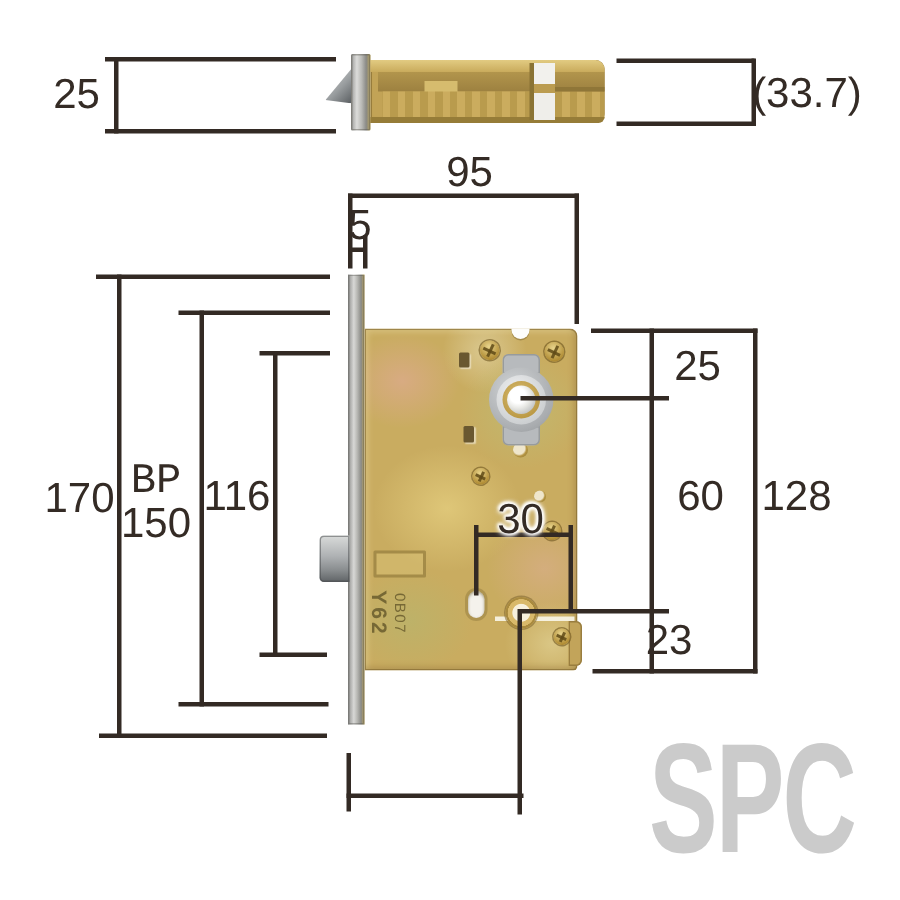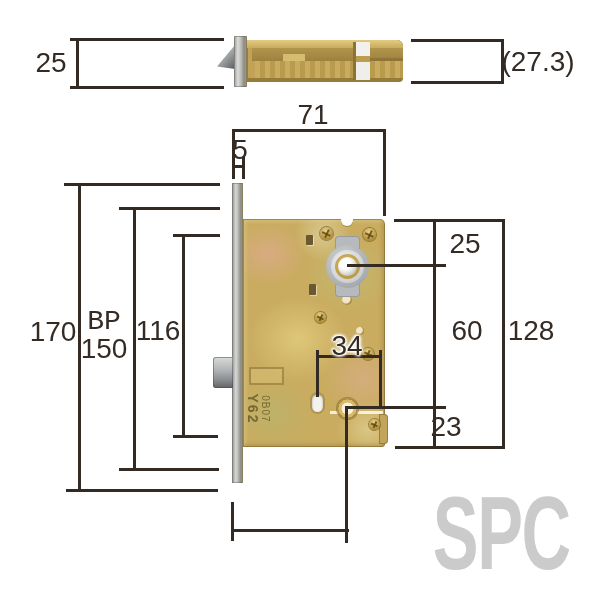--- a/index.html
+++ b/index.html
@@ -113,26 +113,26 @@
   </div>
 
   <div class="ln" style="left:70px;top:38px;width:154px;height:3px;"></div>
   <div class="ln" style="left:70px;top:86px;width:154px;height:3px;"></div>
   <div class="ln" style="left:76px;top:38px;width:3px;height:51px;"></div>
   <div class="dim" style="left:51px;top:63px;">25</div>
 
   <div class="ln" style="left:411px;top:39px;width:92px;height:3px;"></div>
   <div class="ln" style="left:411px;top:81px;width:92px;height:3px;"></div>
   <div class="ln" style="left:501px;top:39px;width:3px;height:45px;"></div>
-  <div class="dim" style="left:538px;top:62px;">(27.3)</div>
+  <div class="dim" style="left:538px;top:62px;">(33.7)</div>
 
   <div class="ln" style="left:232px;top:129px;width:154px;height:3px;"></div>
   <div class="ln" style="left:232px;top:129px;width:3px;height:50px;"></div>
   <div class="ln" style="left:383px;top:129px;width:3px;height:87px;"></div>
-  <div class="dim" style="left:313px;top:115px;">71</div>
+  <div class="dim" style="left:313px;top:115px;">95</div>
 
   <div class="ln" style="left:233px;top:165px;width:11px;height:3px;"></div>
   <div class="ln" style="left:242px;top:157px;width:3px;height:22px;"></div>
   <div class="dim" style="left:240px;top:150px;">5</div>
 
   <div class="ln" style="left:78px;top:183px;width:3px;height:309px;"></div>
   <div class="ln" style="left:64px;top:183px;width:156px;height:3px;"></div>
   <div class="ln" style="left:66px;top:489px;width:152px;height:3px;"></div>
   <div class="dim" style="left:53px;top:332px;">170</div>
 
@@ -189,21 +189,21 @@
   <div class="ln" style="left:347px;top:264px;width:99px;height:3px;"></div>
   <div class="ln" style="left:347px;top:406px;width:99px;height:3px;"></div>
   <div class="dim" style="left:465px;top:244px;">25</div>
   <div class="dim" style="left:467px;top:331px;">60</div>
   <div class="dim" style="left:446px;top:427px;">23</div>
   <div class="dim" style="left:531px;top:331px;">128</div>
 
   <div class="ln" style="left:316px;top:355px;width:66px;height:3px;"></div>
   <div class="ln" style="left:316px;top:350px;width:3px;height:47px;"></div>
   <div class="ln" style="left:379px;top:350px;width:3px;height:58px;"></div>
-  <div class="dim halo" style="left:347px;top:346px;">34</div>
+  <div class="dim halo" style="left:347px;top:346px;">30</div>
 
   <div class="ln" style="left:231px;top:502px;width:3px;height:39px;"></div>
   <div class="ln" style="left:231px;top:529px;width:118px;height:3px;"></div>
   <div class="ln" style="left:345px;top:406px;width:3px;height:137px;"></div>
 
   <div class="watermark">SPC</div>
 
 </div>
 
 </body></html>

